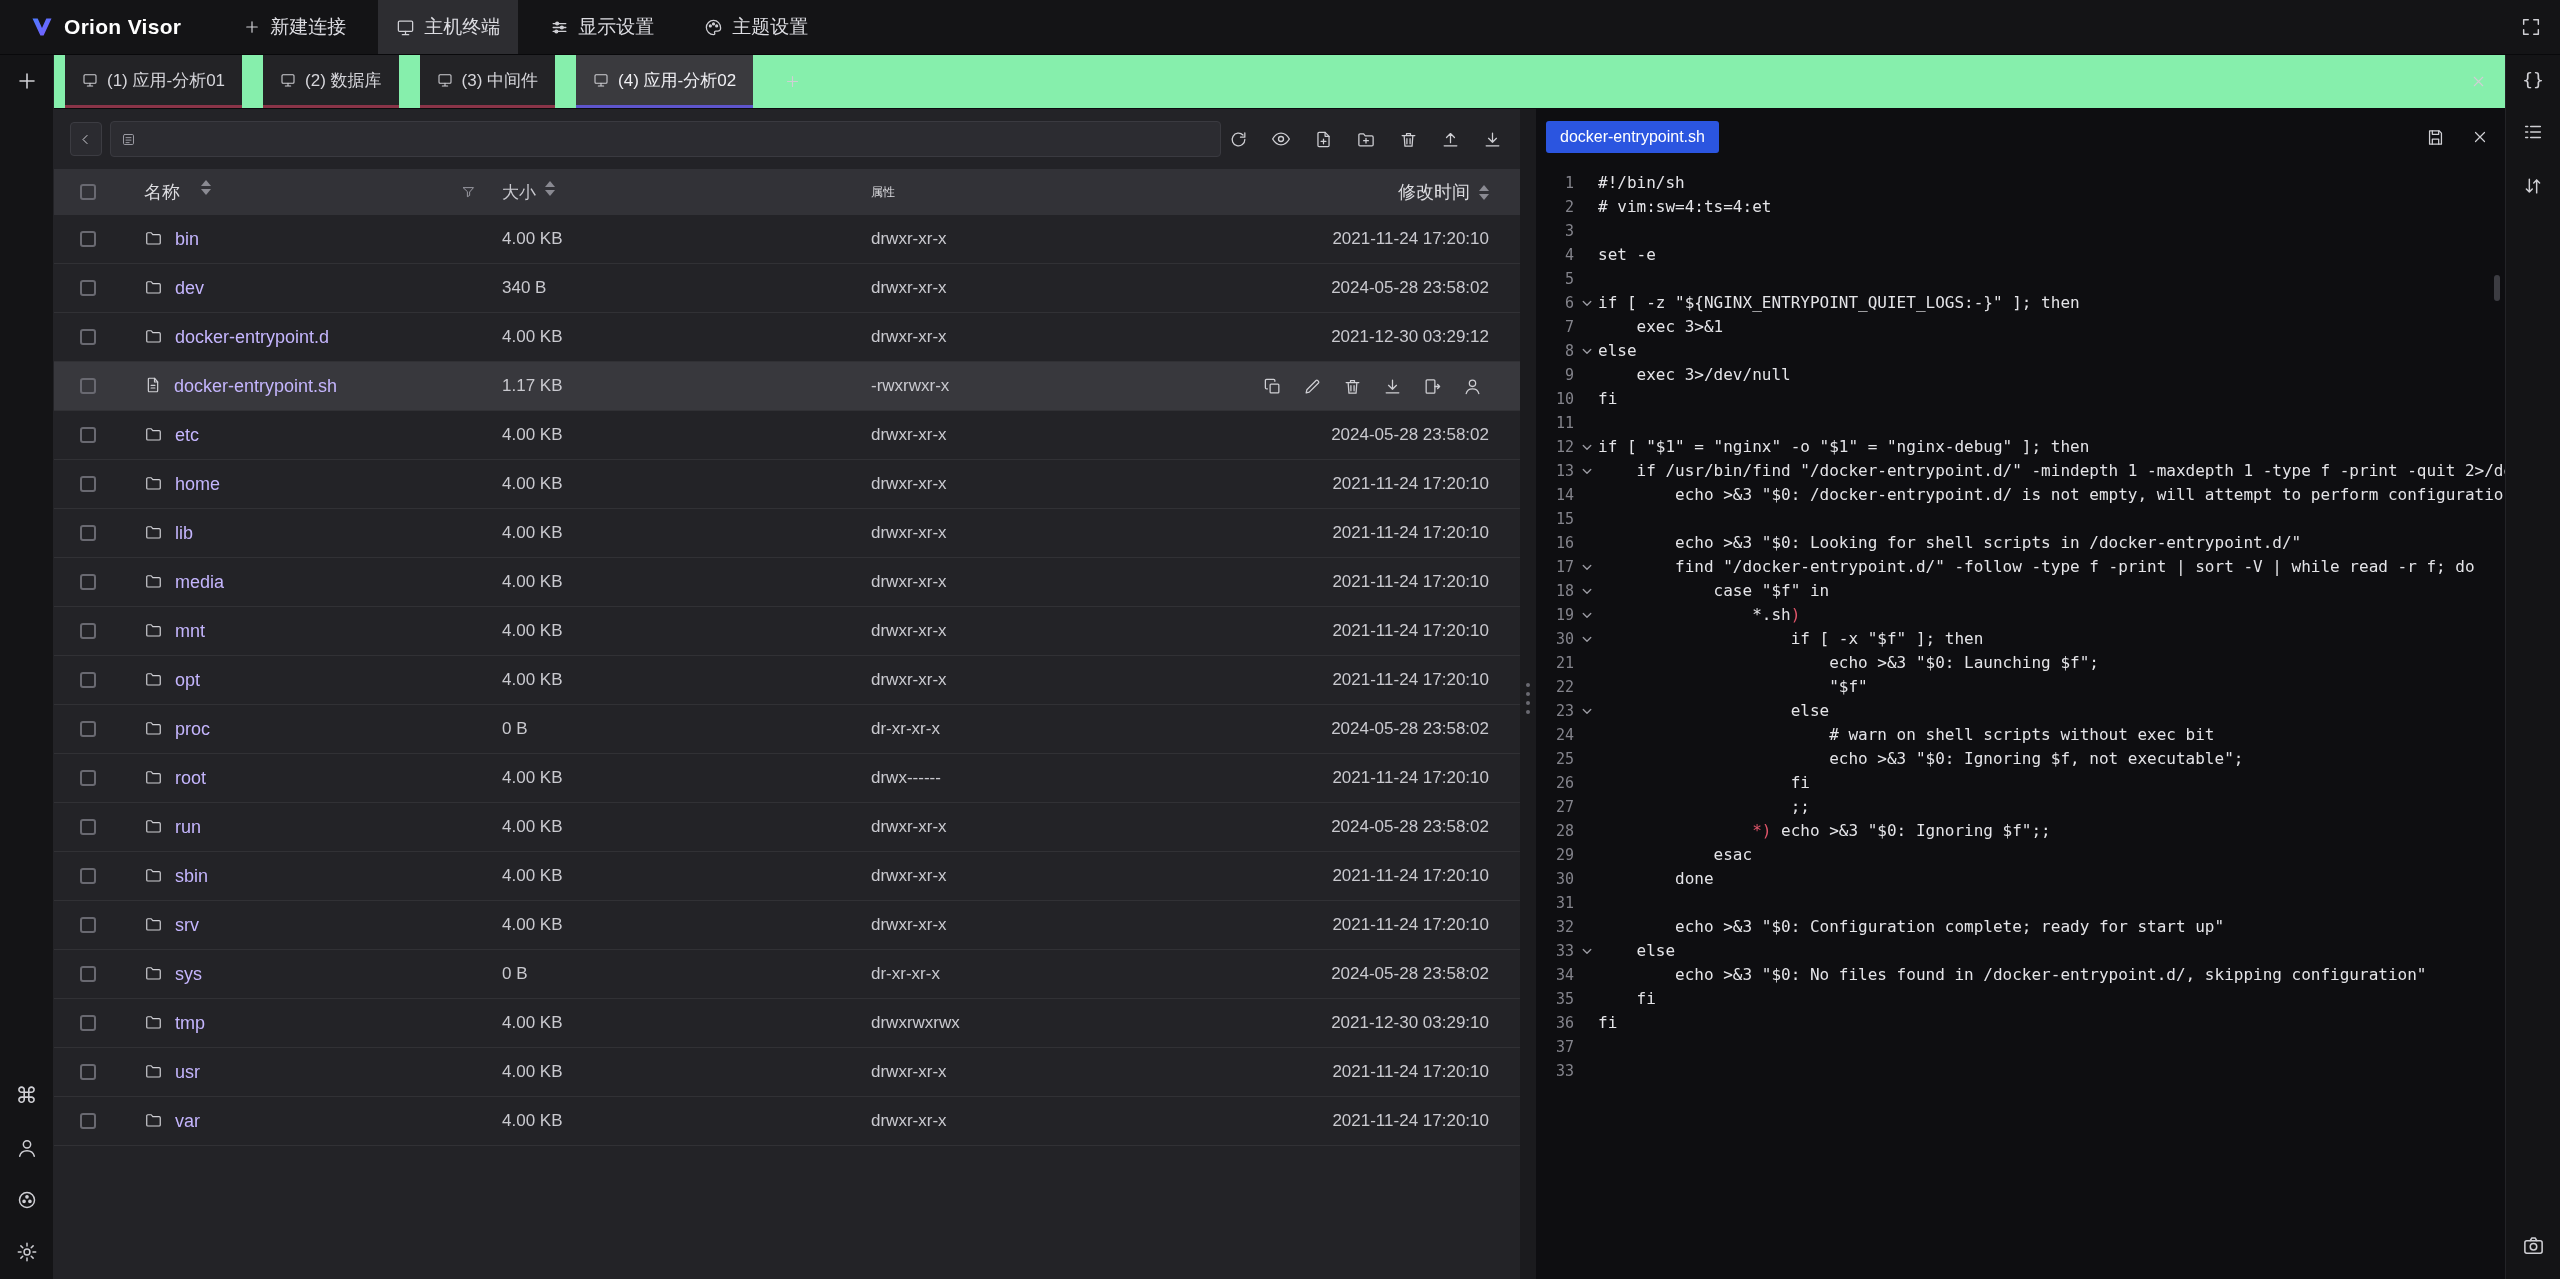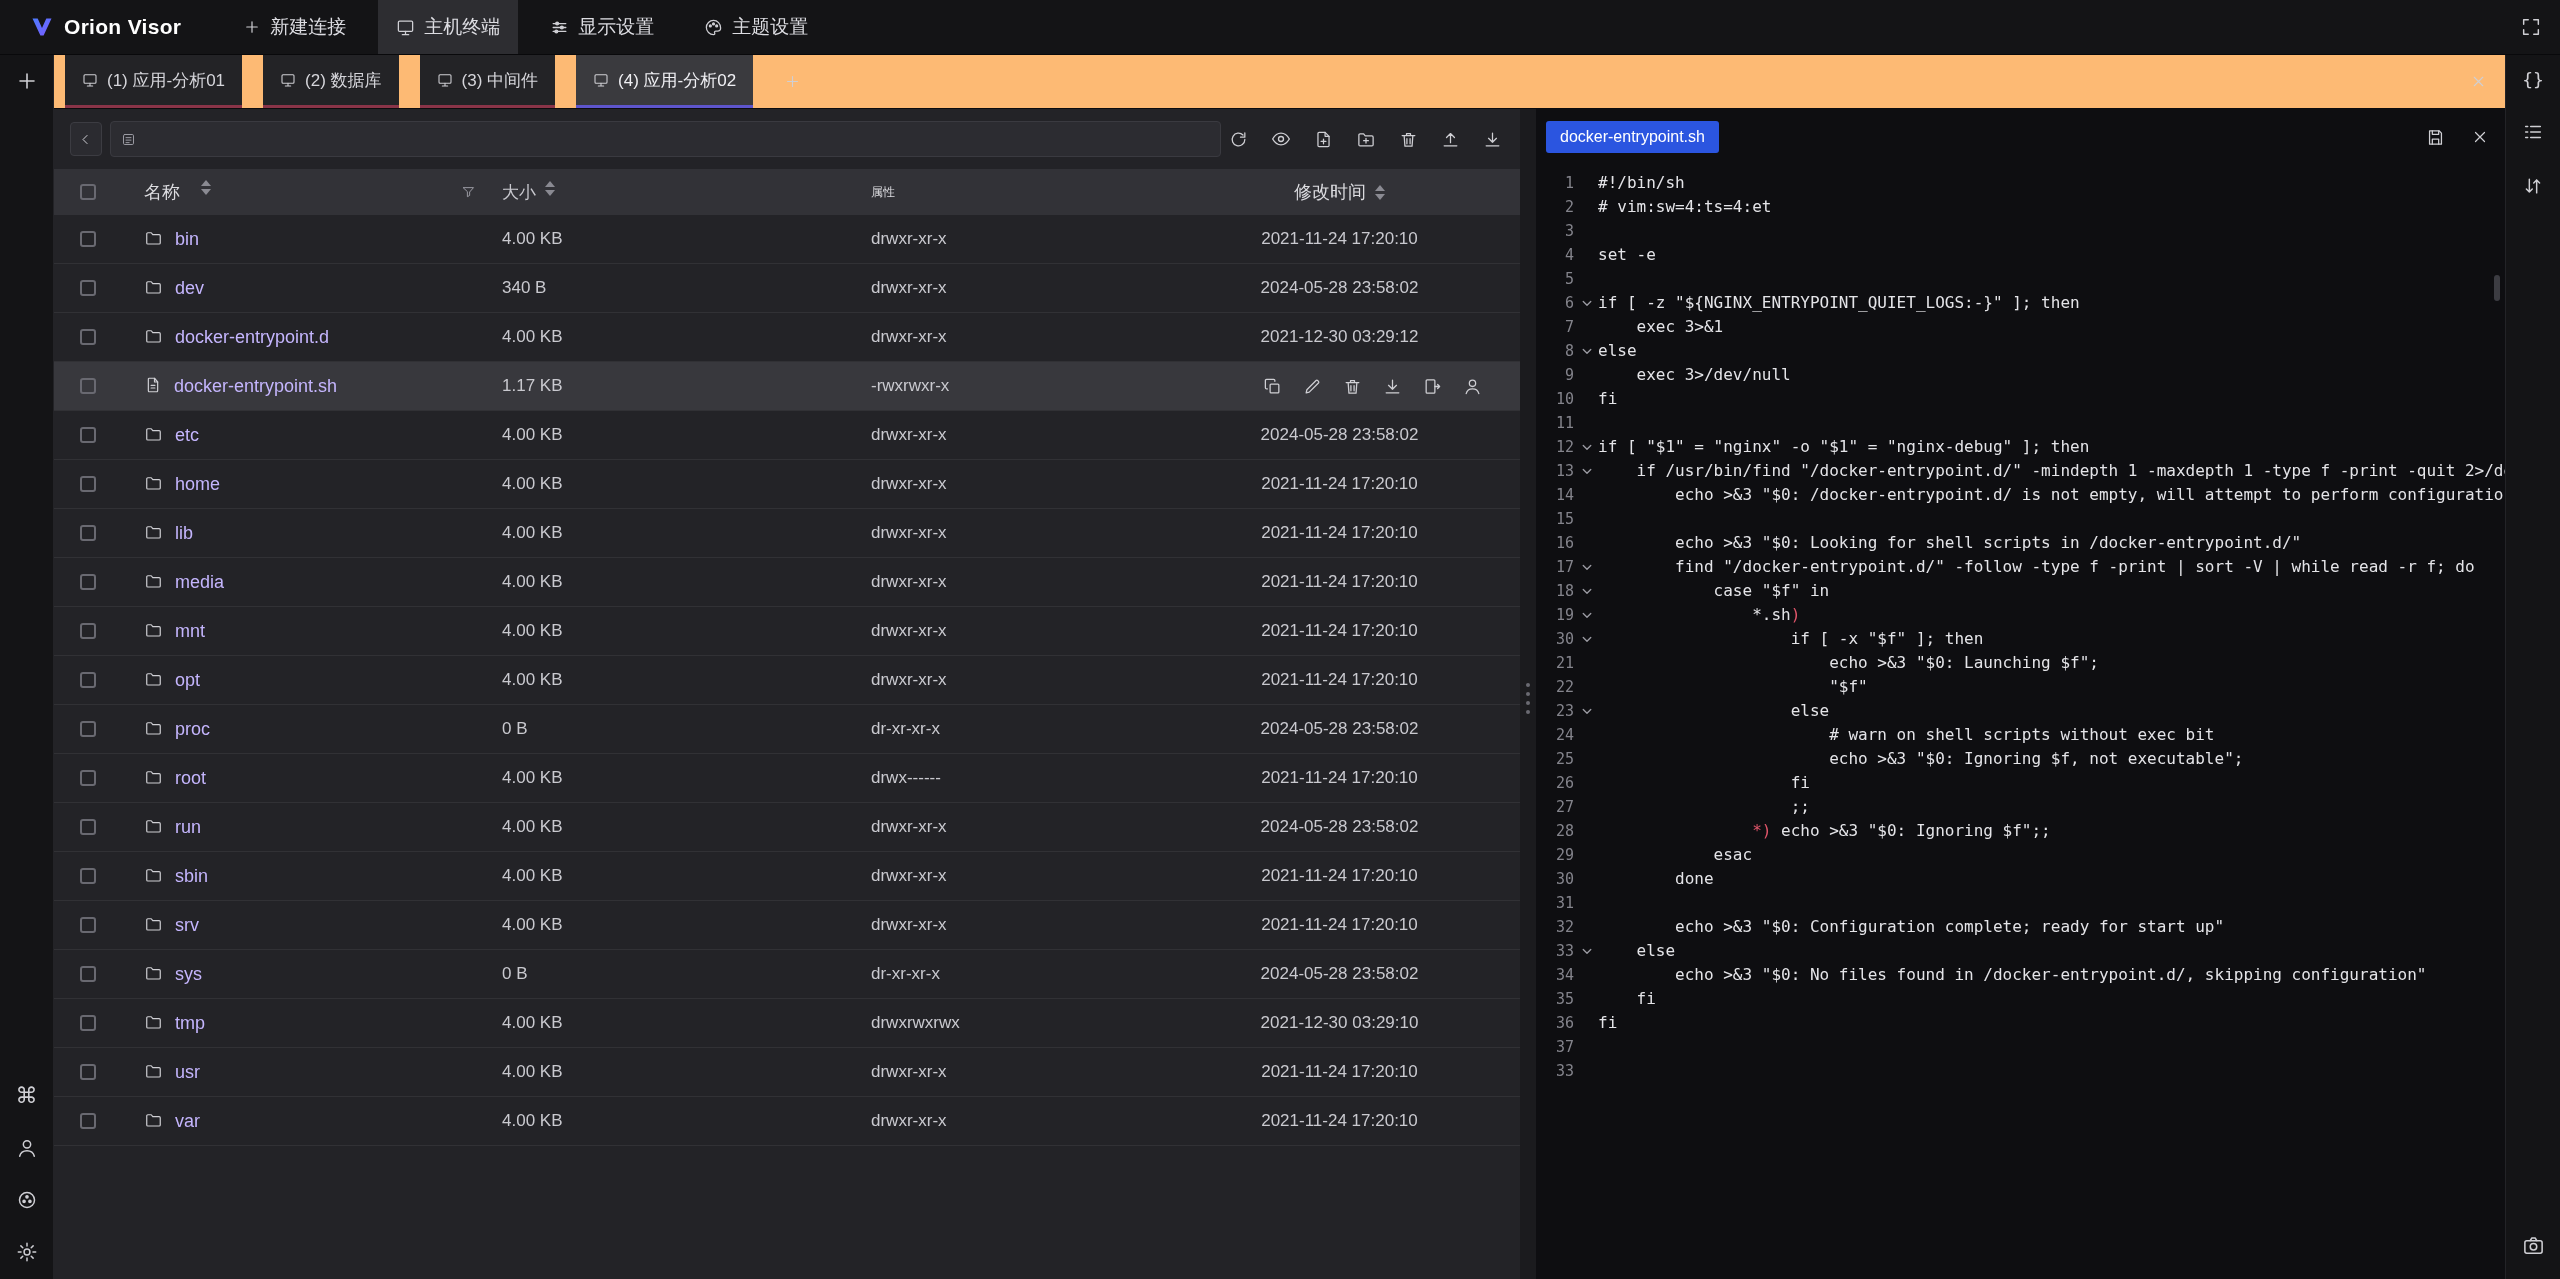--- a/index.html
+++ b/index.html
@@ -19,21 +19,21 @@
   
   .body{flex:1;display:flex;min-height:0}
   .left-strip{flex:0 0 54px;background:#141416;border-right:1px solid #232327;display:flex;flex-direction:column;align-items:center;padding:14px 0 16px}
   .left-strip .bottom{margin-top:auto;display:flex;flex-direction:column;align-items:center;gap:30px}
   .glyph-icon{font-size:22px;color:#cfcfd4;line-height:1}
   .center{flex:1;display:flex;flex-direction:column;min-width:0}
   .right-strip{flex:0 0 55px;background:#141416;border-left:1px solid #232327;display:flex;flex-direction:column;align-items:center;padding:16px 0 18px;gap:32px}
   .right-strip .bottom{margin-top:auto}
 
   
-  .tabbar{flex:0 0 54px;background:#fdba74;display:flex;align-items:stretch;padding-left:11px;border-bottom:1px solid #0c0c0e}
+  .tabbar{flex:0 0 54px;background:#86efac;display:flex;align-items:stretch;padding-left:11px;border-bottom:1px solid #0c0c0e}
   .tab{display:flex;align-items:center;gap:9px;padding:0 17px;margin-right:21px;font-size:17px;color:#d6d6db;
        border-bottom:3px solid var(--tab-underline,#8a3448);background:#232326;cursor:pointer;white-space:nowrap}
   .tab.active{background:#3a3a3e;border-bottom-color:var(--tab-underline-active,#5e55cc);color:#f0f0f4}
   .newtab{display:flex;align-items:center;padding:0 10px}
   .tabbar-spacer{flex:1}
   .tab-close{display:flex;align-items:center;padding:0 18px}
 
   .content{flex:1;display:flex;min-height:0}
 
   
@@ -48,21 +48,21 @@
   .thead{flex:0 0 46px;background:#323237;display:flex;align-items:center;font-size:18px;color:#dcdce0}
   .rows{flex:1;overflow:hidden}
   .frow{height:49px;display:flex;align-items:center;border-bottom:1px solid #313135;font-size:18px;cursor:pointer}
   .frow.hover{background:#38383d}
   .col-cb{flex:0 0 62px;display:flex;padding-left:26px}
   .cb{width:16px;height:16px;border:2px solid #696971;border-radius:3px;background:transparent;display:inline-block}
   .col-name{flex:0 0 386px;display:flex;align-items:flex-start;gap:12px;padding-left:28px;position:relative;min-width:0}
   .fname{color:#c4b5fd;white-space:nowrap}
   .col-size{flex:0 0 369px;color:#c9c9cf;font-size:17px}
   .col-attr{flex:0 0 360px;color:#c9c9cf;font-size:17px;font-family:"Liberation Sans",sans-serif}
-  .col-time{flex:1;display:flex;justify-content:center;padding-right:72px;color:#c9c9cf;font-size:17px;white-space:nowrap}
+  .col-time{flex:1;display:flex;justify-content:flex-end;padding-right:31px;color:#c9c9cf;font-size:17px;white-space:nowrap}
   .col-actions{flex:1;display:flex;justify-content:flex-end;align-items:center;gap:21px;padding-right:38px}
   .col-actions svg{cursor:pointer}
   .sort{display:inline-flex;flex-direction:column;margin-left:9px;gap:3px}
   .sort i{display:block;width:0;height:0;border-left:5px solid transparent;border-right:5px solid transparent}
   .sort .up{border-bottom:6px solid #8a8a92}
   .sort .dn{border-top:6px solid #8a8a92}
   .filter-pos{position:absolute;right:26px;top:50%;transform:translateY(-50%)}
 
   
   .splitter{flex:0 0 16px;background:#1b1b1e;position:relative;cursor:col-resize}

